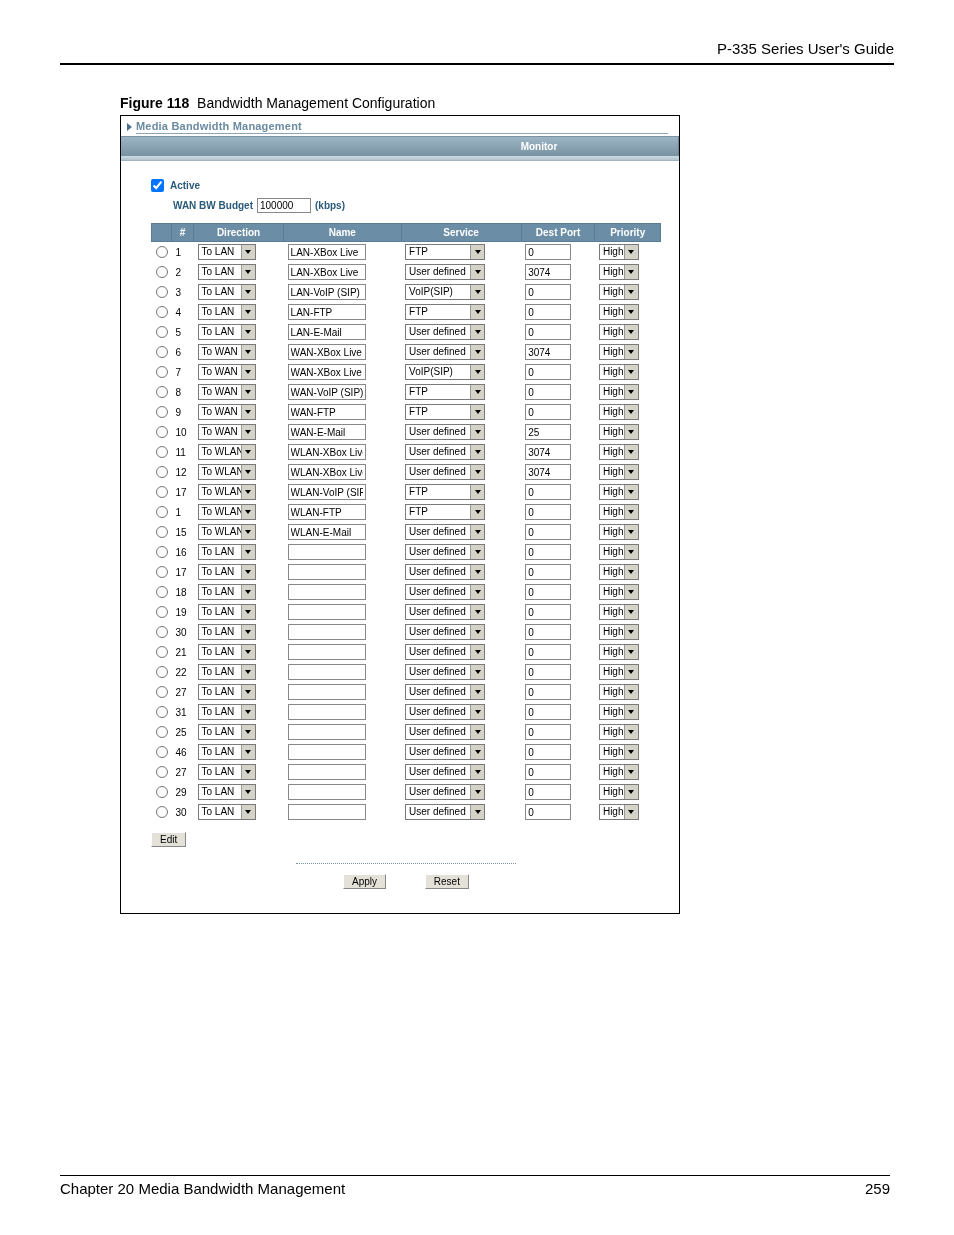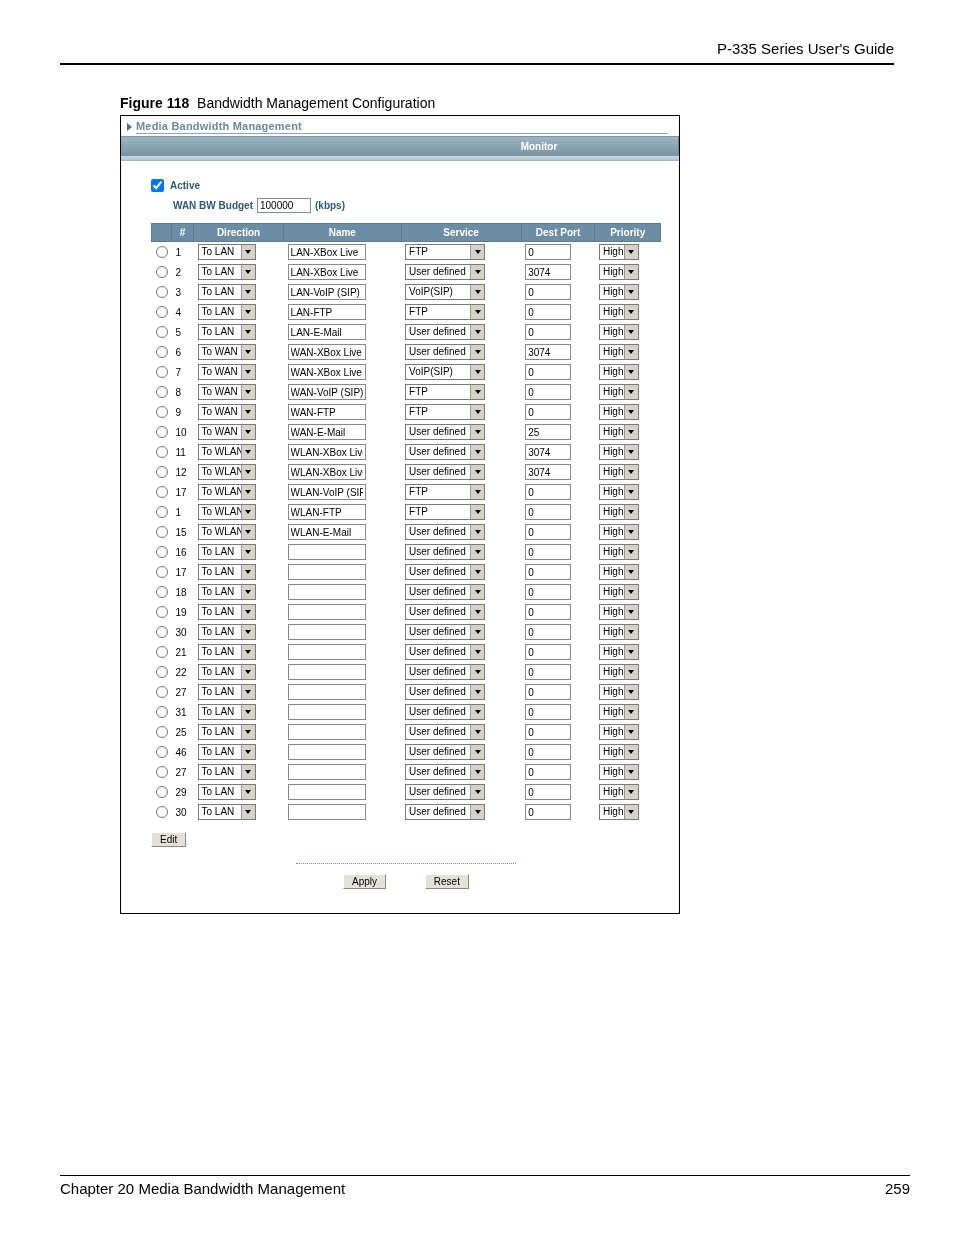--- a/index.html
+++ b/index.html
@@ -203,21 +203,21 @@
     border-top: 1px dotted #7a94a4;
     margin: 12px auto 10px auto;
     width: 220px;
   }
   .action-row { text-align: center; padding-bottom: 6px; }
   .action-row .btn { margin: 0 18px; }
   .footer {
     position: absolute;
     bottom: 38px;
     left: 60px;
-    right: 44px;
+    right: 64px;
   }
   .hr-bot {
     border: none;
     border-top: 1.5px solid #000;
     margin: 0 0 4px 0;
   }
   .footer-row {
     display: flex;
     justify-content: space-between;
     font-size: 15px;

